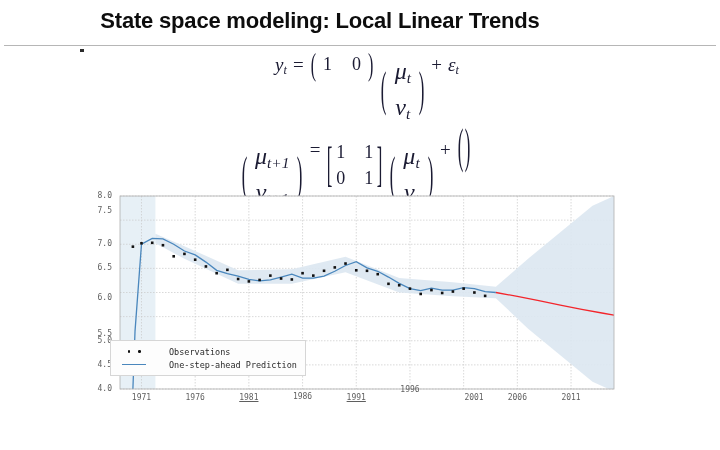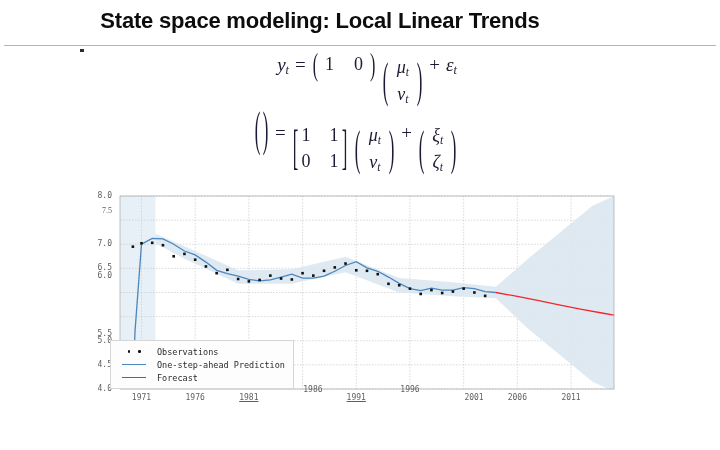--- a/index.html
+++ b/index.html
@@ -87,21 +87,21 @@
     transform-origin: center;
     padding: 0 1px;
   }
   .vcol {
     display: inline-flex;
     flex-direction: column;
     align-items: center;
     justify-content: center;
     padding: 0 7px;
   }
-  .vcol > span { line-height: 1.45; font-size: 18px; }
+  .vcol > span { line-height: 1.45; font-size: 24px; }
   .mcol {
     display: inline-flex;
     flex-direction: column;
     align-items: center;
     padding: 0 2px;
   }
   .mrow {
     display: inline-flex;
     gap: 18px;
     line-height: 1.45;
@@ -154,21 +154,21 @@
     background: #111111;
     border-radius: 50%;
   }
   .lg-line {
     width: 24px; height: 1.6px;
   }
   .legend-text {
     font-family: "DejaVu Sans Mono", monospace;
     font-size: 8.5px;
     color: #2b2b2b;
-    margin-left: 6px;
+    margin-left: 18px;
     white-space: nowrap;
   }
 </style>
 </head>
 <body>
 
 <div id="slide">
 
   <div class="title">State space modeling: Local Linear Trends</div>
   <div class="title-rule"></div>
@@ -195,20 +195,24 @@
         </span>
         <span class="paren">)</span>
       </span>
       <span class="eqtxt">+</span>
       <span class="eqtxt it"><span>ε</span><span class="sub">t</span></span>
     </div>
 
     <div class="eq eq2">
       <span class="vec">
         <span class="paren">(</span>
+        <span class="vcol">
+          <span class="it"><span>μ</span><span class="sub">t+1</span></span>
+          <span class="it"><span>ν</span><span class="sub">t+1</span></span>
+        </span>
         <span class="paren">)</span>
       </span>
       <span class="eqtxt">=</span>
       <span class="vec">
         <span class="bracket">[</span>
         <span class="mcol">
           <span class="mrow">
             <span class="num">1</span>
             <span class="num">1</span>
           </span>
@@ -223,24 +227,20 @@
         <span class="paren">(</span>
         <span class="vcol">
           <span class="it"><span>μ</span><span class="sub">t</span></span>
           <span class="it"><span>ν</span><span class="sub">t</span></span>
         </span>
         <span class="paren">)</span>
       </span>
       <span class="eqtxt">+</span>
       <span class="vec">
         <span class="paren">(</span>
-        <span class="vcol">
-          <span class="it"><span>ξ</span><span class="sub">t</span></span>
-          <span class="it"><span>ζ</span><span class="sub">t</span></span>
-        </span>
         <span class="paren">)</span>
       </span>
     </div>
   </div>
 
   <div id="chart">
     <svg id="plot-svg" width="520" height="215">
         <rect x="22" y="4" width="494" height="193" fill="#ffffff"></rect>
         <rect x="22" y="4" width="35.43913043478212" height="193" fill="#e3edf5" opacity="0.85"></rect>
         <line x1="22" y1="4" x2="516" y2="4" stroke="#c9c9c9" stroke-width="0.7" stroke-dasharray="1.5,1.5"></line>
@@ -300,56 +300,50 @@
         <rect x="332.1347826086957" y="96.78750000000001" width="2.6" height="2.6" fill="#111111" clip-path="url(#pclip)"></rect>
         <rect x="342.87391304347824" y="99.68249999999999" width="2.6" height="2.6" fill="#111111" clip-path="url(#pclip)"></rect>
         <rect x="353.61304347826086" y="98.23500000000003" width="2.6" height="2.6" fill="#111111" clip-path="url(#pclip)"></rect>
         <rect x="364.35217391304343" y="95.34" width="2.6" height="2.6" fill="#111111" clip-path="url(#pclip)"></rect>
         <rect x="375.09130434782605" y="99.2" width="2.6" height="2.6" fill="#111111" clip-path="url(#pclip)"></rect>
         <rect x="385.8304347826087" y="102.57750000000001" width="2.6" height="2.6" fill="#111111" clip-path="url(#pclip)"></rect>
         <rect x="22" y="4" width="494" height="193" fill="none" stroke="#b0b0b0" stroke-width="0.8"></rect>
       </svg>
     <div id="ylabels">
         <div class="axis-label ylab" style="left: -10px; top: -1px;">8.0</div>
-        <div class="axis-label ylab" style="left: -10px; top: 14px; font-family: Liberation Serif, serif;">7.5</div>
+        <div class="axis-label ylab" style="left: -10px; top: 14px;">7.5</div>
         <div class="axis-label ylab" style="left: -10px; top: 47.25px;">7.0</div>
         <div class="axis-label ylab" style="left: -10px; top: 71.375px;">6.5</div>
-        <div class="axis-label ylab" style="left: -10px; top: 79px;">6.0</div>
+        <div class="axis-label ylab" style="left: -10px; top: 101px;">6.0</div>
         <div class="axis-label ylab" style="left: -10px; top: 137px;">5.5</div>
         <div class="axis-label ylab" style="left: -10px; top: 143.75px;">5.0</div>
         <div class="axis-label ylab" style="left: -10px; top: 167.875px;">4.5</div>
         <div class="axis-label ylab" style="left: -10px; top: 192px;">4.0</div>
       </div>
     <div id="xlabels">
         <div class="axis-label xlab" style="left: 23.4783px; top: 201px;">1971</div>
         <div class="axis-label xlab" style="left: 77.1739px; top: 201px;">1976</div>
         <div class="axis-label xlab" style="left: 130.87px; top: 201px; text-decoration: underline;">1981</div>
-        <div class="axis-label xlab" style="left: 184.565px; top: 193px; text-align: right;">1986</div>
+        <div class="axis-label xlab" style="left: 184.565px; top: 200px;">1986</div>
         <div class="axis-label xlab" style="left: 238.261px; top: 201px; text-decoration: underline;">1991</div>
         <div class="axis-label xlab" style="left: 291.957px; top: 193px;">1996</div>
         <div class="axis-label xlab" style="left: 345.652px; top: 201px; text-align: right;">2001</div>
         <div class="axis-label xlab" style="left: 399.348px; top: 201px;">2006</div>
         <div class="axis-label xlab" style="left: 453.043px; top: 201px;">2011</div>
       </div>
     <div class="legend" id="legend">
         <div class="legend-row">
           <div class="legend-key">
             <div class="lg-dot" style="background: rgb(17, 17, 17);"></div>
             <div class="lg-dot" style="background: rgb(17, 17, 17);"></div>
           </div>
           <div class="legend-text">Observations</div>
         </div>
         <div class="legend-row">
           <div class="legend-key">
             <div class="lg-line" style="background: rgb(74, 135, 189);"></div>
           </div>
           <div class="legend-text">One-step-ahead Prediction</div>
         </div>
-        <div class="legend-row">
-          <div class="legend-key">
-            <div class="lg-line" style="background: rgb(243, 37, 43);"></div>
-          </div>
-          <div class="legend-text">Forecast</div>
-        </div>
       </div>
   </div>
 
 </div>
 
 </body></html>

